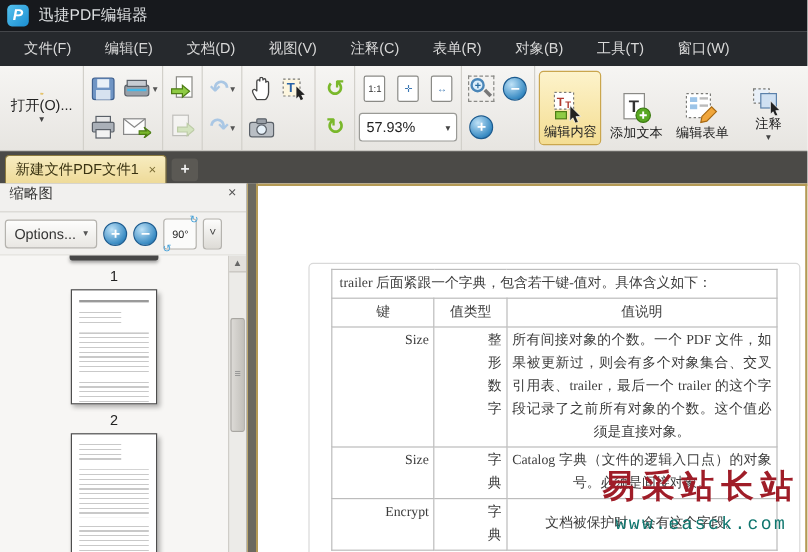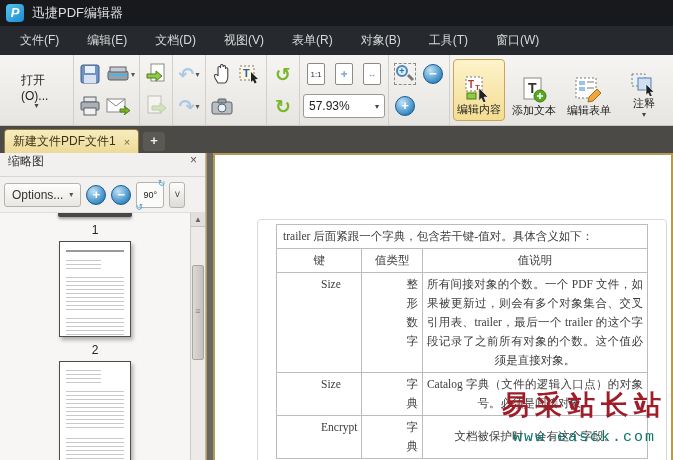--- a/index.html
+++ b/index.html
@@ -18,21 +18,21 @@
   .menu-item { color:#d8d8d8; font-size:12px; padding:4px 12px; cursor:default; }
 
   
   .toolbar { height:71px; background:linear-gradient(#f6f5f3,#e7e5e1); border-bottom:1px solid #c9c7c2;
              display:flex; align-items:stretch; flex:0 0 auto; overflow:hidden; }
   .tgroup { display:flex; flex-direction:column; justify-content:center; padding:2px 3px; border-right:1px solid #d2d0ca; }
   .trow { display:flex; align-items:center; gap:2px; height:32px; }
   .tbtn { display:flex; align-items:center; justify-content:center; min-width:26px; height:28px; border-radius:3px; padding:0 1px; }
   .tbtn .caret { font-size:8px; color:#555; margin-left:1px; }
   .open-btn { display:flex; flex-direction:column; align-items:center; justify-content:center; padding:1px 6px; }
-  .open-label { font-size:12px; color:#222; margin-top:1px;margin-left:12px; }
+  .open-label { font-size:12px; color:#222; margin-top:1px; }
   .open-caret { font-size:8px; color:#444; line-height:6px; }
   .zoom-combo { width:82px; height:24px; background:#fff; border:1px solid #9a9a96; border-radius:3px;
                 display:flex; align-items:center; justify-content:space-between; padding:0 5px; }
   .zoom-value { font-size:12px; color:#222; }
   .zoom-caret { font-size:8px; color:#444; }
   .tool-big { display:flex; flex-direction:column; align-items:center; justify-content:flex-end; width:52px; height:62px;
               border-radius:4px; padding:3px 1px; }
   .tool-big .tool-label { font-size:11px; color:#222; white-space:nowrap; }
   .tool-big.active { background:linear-gradient(#fdf3cb,#f4dd92); border:1px solid #caa64e; }
   .tool-caret { font-size:8px; color:#444; line-height:7px; }
@@ -99,21 +99,21 @@
   .docarea { flex:1 1 auto; background:#fff; border-top:2px solid #b49a55; border-right:2px solid #b49a55; position:relative; overflow:hidden; }
   .pdfpage { position:absolute; left:42px; top:64px; width:410px; height:260px; background:#fff;
              border:1px solid #d9d9d9; border-radius:4px 4px 0 0; padding:4px 0 0 18px; }
   .doc { font-family:"Liberation Serif","DejaVu Serif",serif; color:#3c3c3c; }
   .dtable { border-collapse:collapse; width:372px; font-size:11.5px; }
   .dtable td, .dtable th { border:1px solid #bcbcbc; padding:2px 4px; font-weight:normal; line-height:1.65; }
   .dtable .caption-cell { text-align:left; padding-left:6px; }
   .dtable .hkey { width:42px; text-align:center; }
   .dtable .htype { width:46px; text-align:center; }
   .dtable .hdesc { text-align:center; }
-  .dtable .ckey, .dtable .ctype { text-align:left; vertical-align:top;padding-left:44px; }
+  .dtable .ckey, .dtable .ctype { text-align:right; vertical-align:top;padding-left:44px; }
   .dtable .cdesc { text-align:justify; text-align-last:center; }
 
   
   .watermark { position:absolute; right:4px; top:232px; text-align:center; }
   .wm-text { font-family:"Liberation Serif","DejaVu Serif",serif; font-size:27px; font-weight:bold; color:#9f1d28; letter-spacing:6px; }
   .wm-url { font-family:"Liberation Mono","DejaVu Sans Mono",monospace; font-size:15px; color:#0f766e; letter-spacing:2px; margin-top:6px; }
 
   
   svg.ic { display:block; }
 </style>
@@ -125,20 +125,21 @@
   <div class="titlebar">
     <div class="logo">P</div>
     <div class="apptitle">迅捷PDF编辑器</div>
   </div>
 
   <div class="menubar">
     <div class="menu-item">文件(F)</div>
     <div class="menu-item">编辑(E)</div>
     <div class="menu-item">文档(D)</div>
     <div class="menu-item">视图(V)</div>
+    <div class="menu-item">注释(C)</div>
     <div class="menu-item">表单(R)</div>
     <div class="menu-item">对象(B)</div>
     <div class="menu-item">工具(T)</div>
     <div class="menu-item">窗口(W)</div>
   </div>
 
   <div class="toolbar">
 
     <div class="tgroup">
       <div class="tbtn open-btn">

